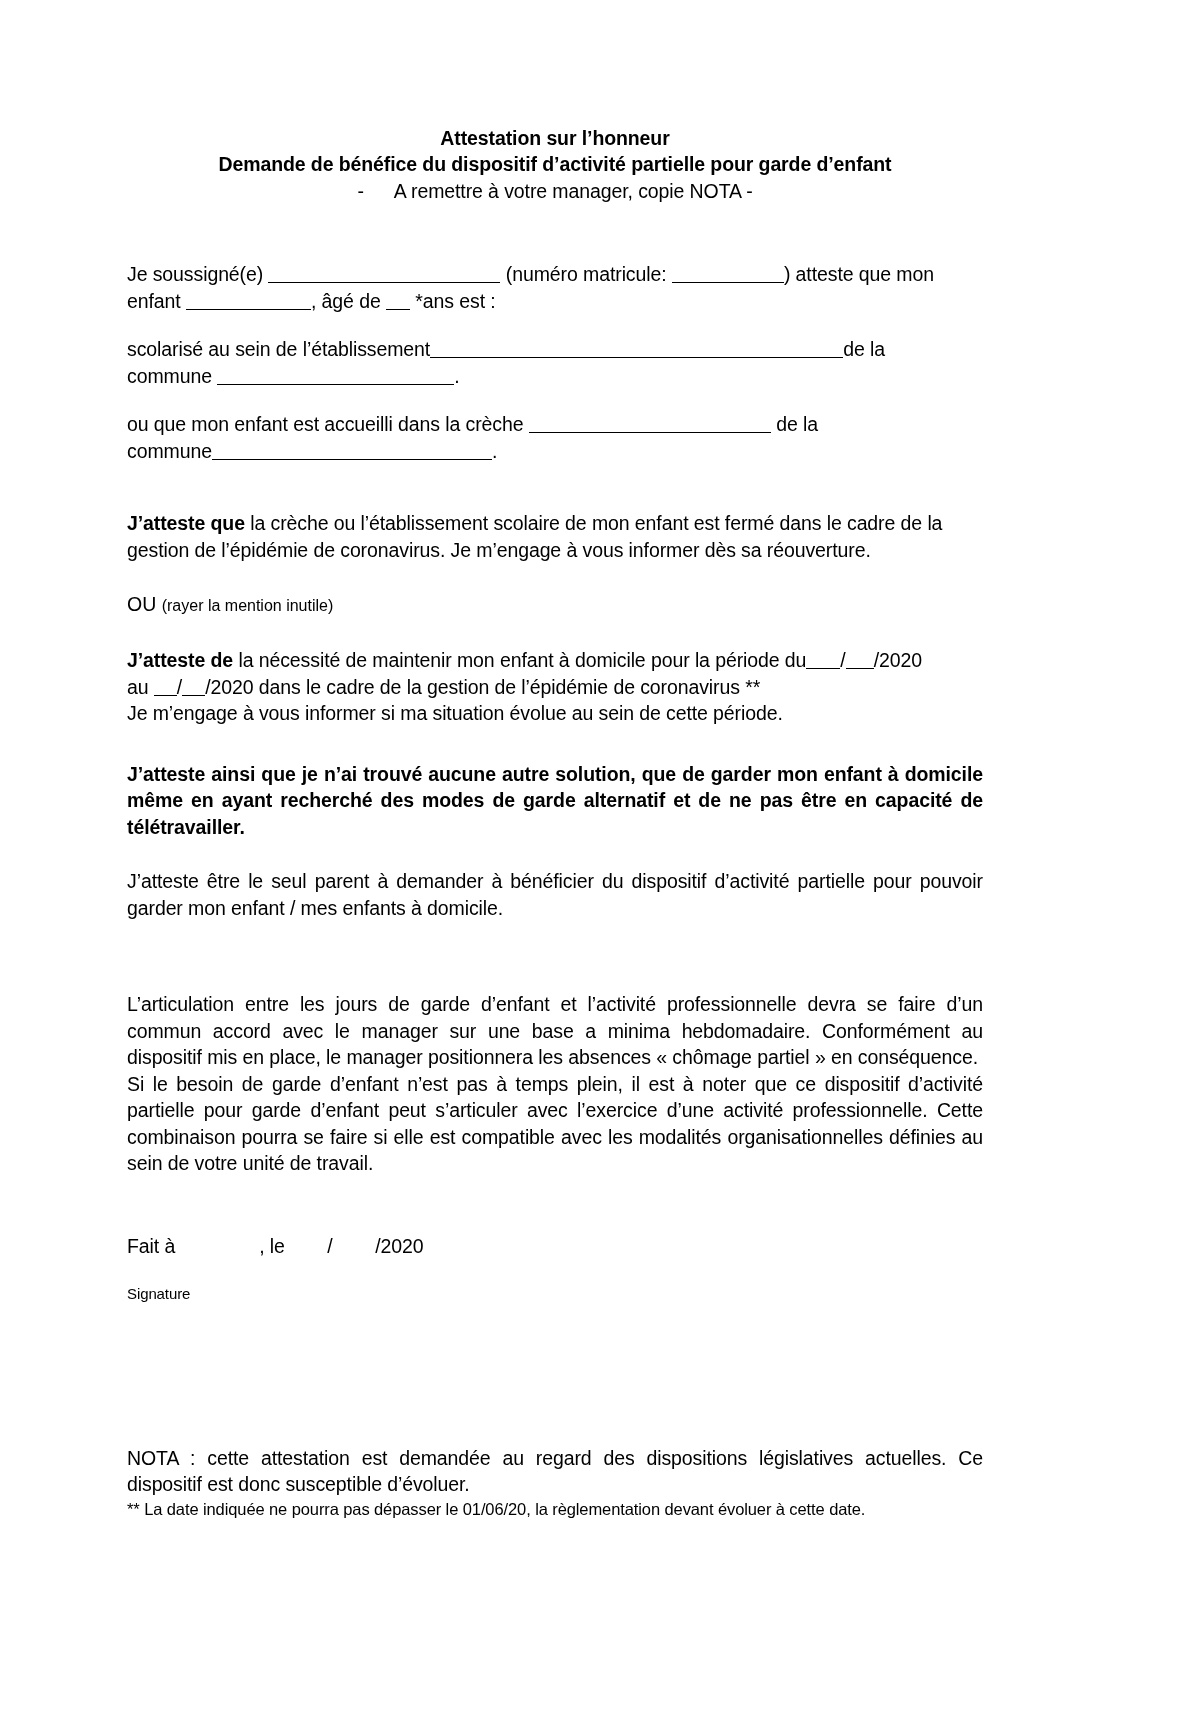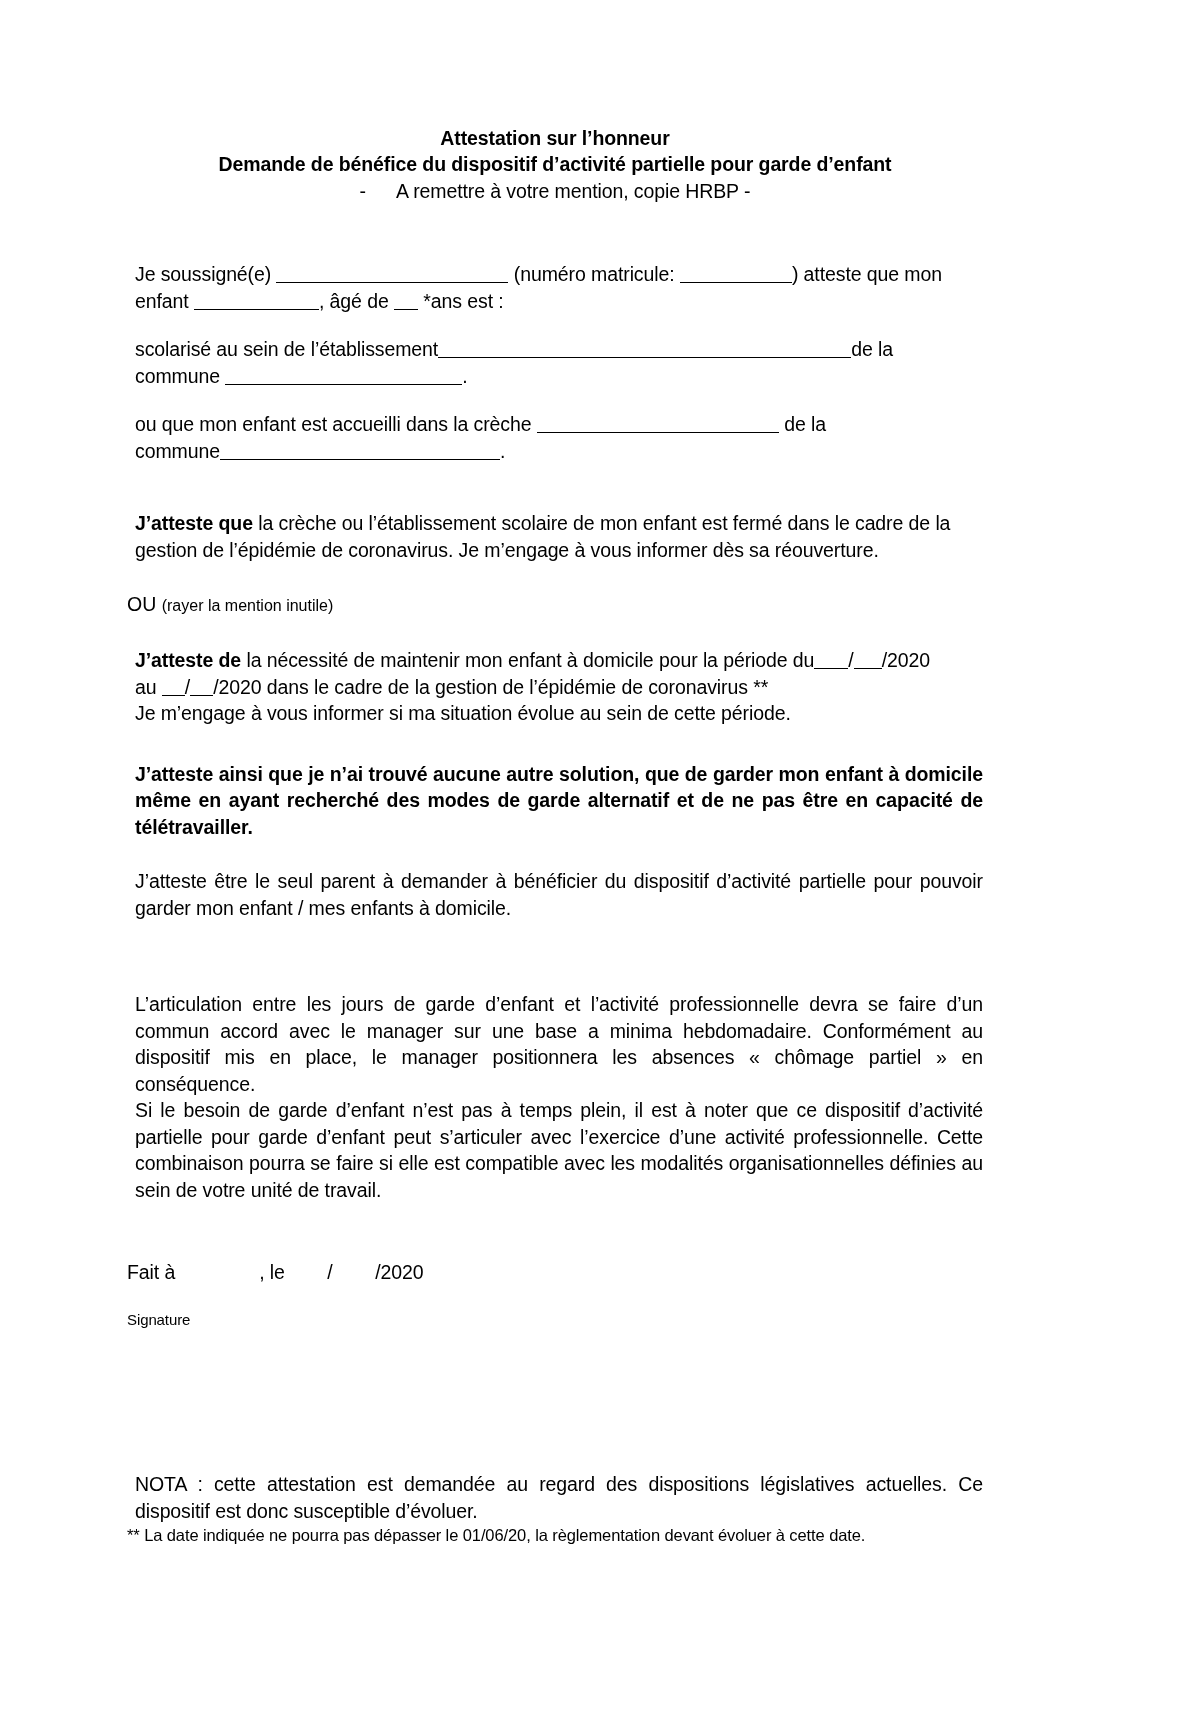--- a/index.html
+++ b/index.html
@@ -53,21 +53,20 @@
   .title-line-3 .dash-gap {
     display: inline-block;
     width: 30px;
   }
 
   
   .para {
     font-size: 19.5px;
     line-height: 26.5px;
     letter-spacing: -0.1px;
-    margin-left: 8px;
   }
   .para.justify-all {
     text-align: justify;
     text-align-last: left;
   }
   .b { font-weight: bold; }
 
   
   .blank {
     display: inline-block;
@@ -130,21 +129,21 @@
 </style>
 </head>
 <body>
 
 <div class="page">
   <div class="sheet">
 
     <div class="title-block">
       <div class="title-line-1">Attestation sur l’honneur</div>
       <div class="title-line-2">Demande de bénéfice du dispositif d’activité partielle pour garde d’enfant</div>
-      <div class="title-line-3"><span>-</span><span class="dash-gap"></span><span>A remettre à votre mention, copie HRBP -</span></div>
+      <div class="title-line-3"><span>-</span><span class="dash-gap"></span><span>A remettre à votre manager, copie NOTA -</span></div>
     </div>
 
     <div class="gap-56"></div>
 
     <div class="para">
       <span>Je soussigné(e)</span>
       <span class="blank bl-name"></span>
       <span>(numéro matricule:</span>
       <span class="blank bl-mat"></span><span>) atteste que mon</span><br>
       <span>enfant</span>

